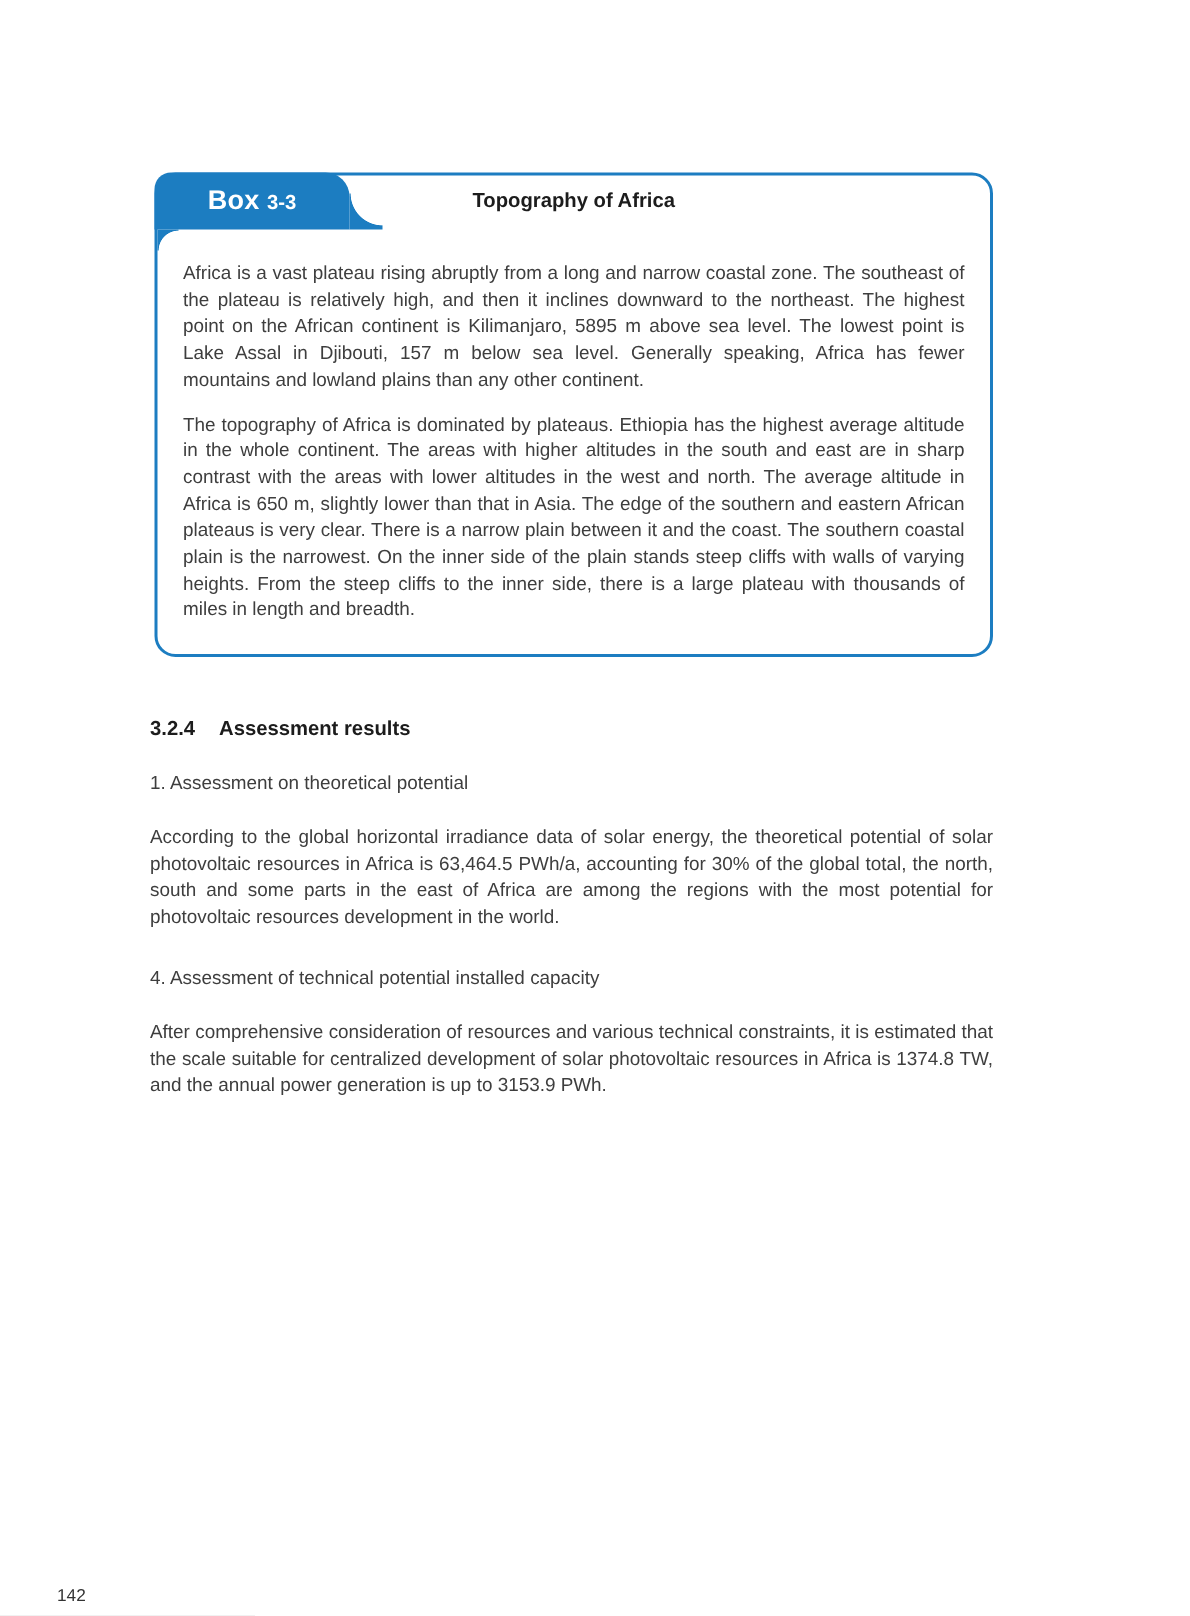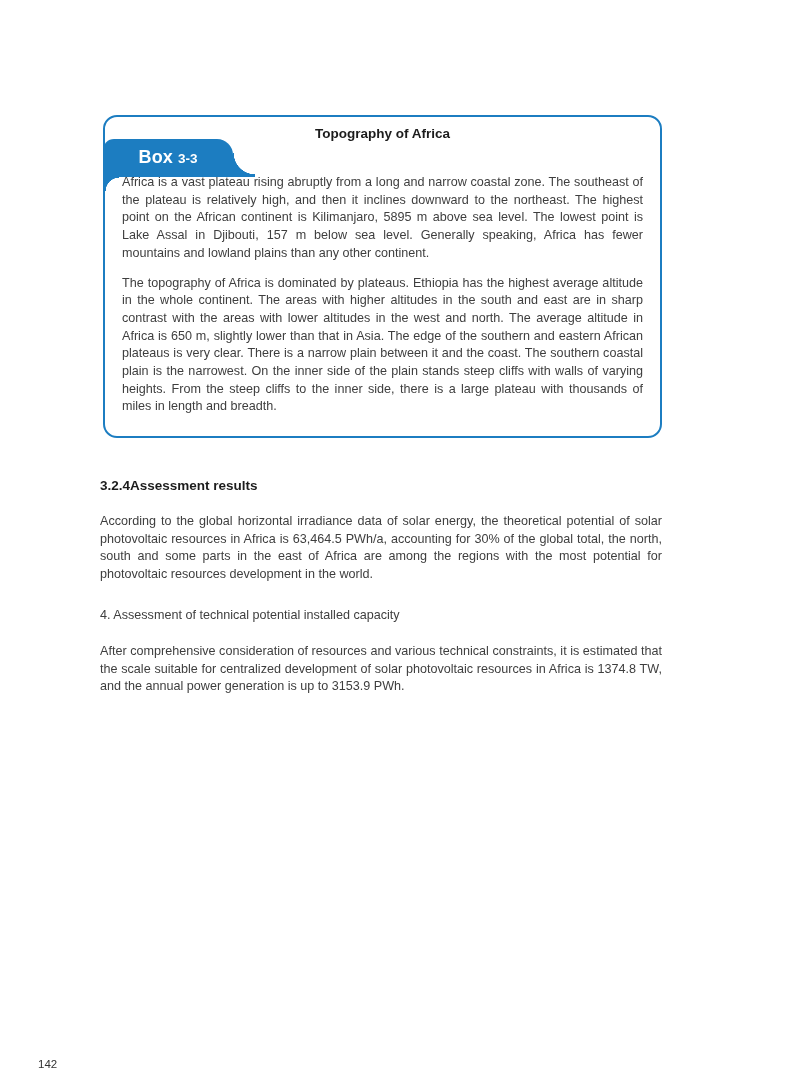--- a/index.html
+++ b/index.html
@@ -16,21 +16,21 @@
     position:absolute; left:103px; top:115px; width:559px;
     border:2px solid var(--accent); border-radius:14px;
     background:#fff;
   }
   .box-header { position:relative; height:40px; }
   .box-tab {
     position:absolute; top:-2px; left:-2px; width:130px; height:38px;
     background:var(--accent);
     border-radius:11px 16px 0 0;
     color:#fff; display:flex; align-items:baseline; justify-content:center;
-    padding-top:8px; gap:5px;margin-top:24px;
+    padding-top:8px; gap:5px;
   }
   .box-tab::after { 
     content:""; position:absolute; left:100%; bottom:0; width:22px; height:24px;
     background:radial-gradient(circle at 100% 0, rgba(28,125,193,0) 21px, var(--accent) 21.5px);
   }
   .box-tab::before { 
     content:""; position:absolute; left:2px; top:100%; width:14px; height:14px;
     background:radial-gradient(circle at 100% 100%, rgba(28,125,193,0) 13px, var(--accent) 13.5px);
   }
   .box-tab-word { font-size:18px; font-weight:bold; letter-spacing:0.2px; }
@@ -42,21 +42,21 @@
   .box-body { padding:17px 17px 20px 17px; }
   .box-body p {
     font-size:12.6px; line-height:17.7px; color:#3e3e3e;
     text-align:justify;
   }
   .box-body p + p { margin-top:12px; }
 
   
   .section { position:absolute; left:100px; top:478px; width:562px; }
   .section-heading { font-size:13.5px; font-weight:bold; color:#1c1c1c; line-height:16px; }
-  .section-heading .num { margin-right:0; }
+  .section-heading .num { margin-right:16px; }
   .sub-label { margin-top:20px; font-size:12.6px; color:#3e3e3e; line-height:17px; }
   .section p.body-par {
     margin-top:19px; font-size:12.6px; line-height:17.7px; color:#3e3e3e;
     text-align:justify;
   }
   .sub-label.second { margin-top:23px; }
 
   .page-number {
     position:absolute; left:38px; top:1058px;
     font-size:11.5px; color:#333;
@@ -79,20 +79,21 @@
       <p>Africa is a vast plateau rising abruptly from a long and narrow coastal zone. The southeast of the plateau is relatively high, and then it inclines downward to the northeast. The highest point on the African continent is Kilimanjaro, 5895 m above sea level. The lowest point is Lake Assal in Djibouti, 157 m below sea level. Generally speaking, Africa has fewer mountains and lowland plains than any other continent.</p>
       <p>The topography of Africa is dominated by plateaus. Ethiopia has the highest average altitude in the whole continent. The areas with higher altitudes in the south and east are in sharp contrast with the areas with lower altitudes in the west and north. The average altitude in Africa is 650 m, slightly lower than that in Asia. The edge of the southern and eastern African plateaus is very clear. There is a narrow plain between it and the coast. The southern coastal plain is the narrowest. On the inner side of the plain stands steep cliffs with walls of varying heights. From the steep cliffs to the inner side, there is a large plateau with thousands of miles in length and breadth.</p>
     </div>
   </div>
 
   <div class="section">
     <div class="section-heading">
       <span class="num">3.2.4</span><span>Assessment results</span>
     </div>
 
+    <div class="sub-label">1. Assessment on theoretical potential</div>
     <p class="body-par">According to the global horizontal irradiance data of solar energy, the theoretical potential of solar photovoltaic resources in Africa is 63,464.5 PWh/a, accounting for 30% of the global total, the north, south and some parts in the east of Africa are among the regions with the most potential for photovoltaic resources development in the world.</p>
 
     <div class="sub-label second">4. Assessment of technical potential installed capacity</div>
     <p class="body-par">After comprehensive consideration of resources and various technical constraints, it is estimated that the scale suitable for centralized development of solar photovoltaic resources in Africa is 1374.8 TW, and the annual power generation is up to 3153.9 PWh.</p>
   </div>
 
   <div class="page-number">142</div>
 
 </div>
 

